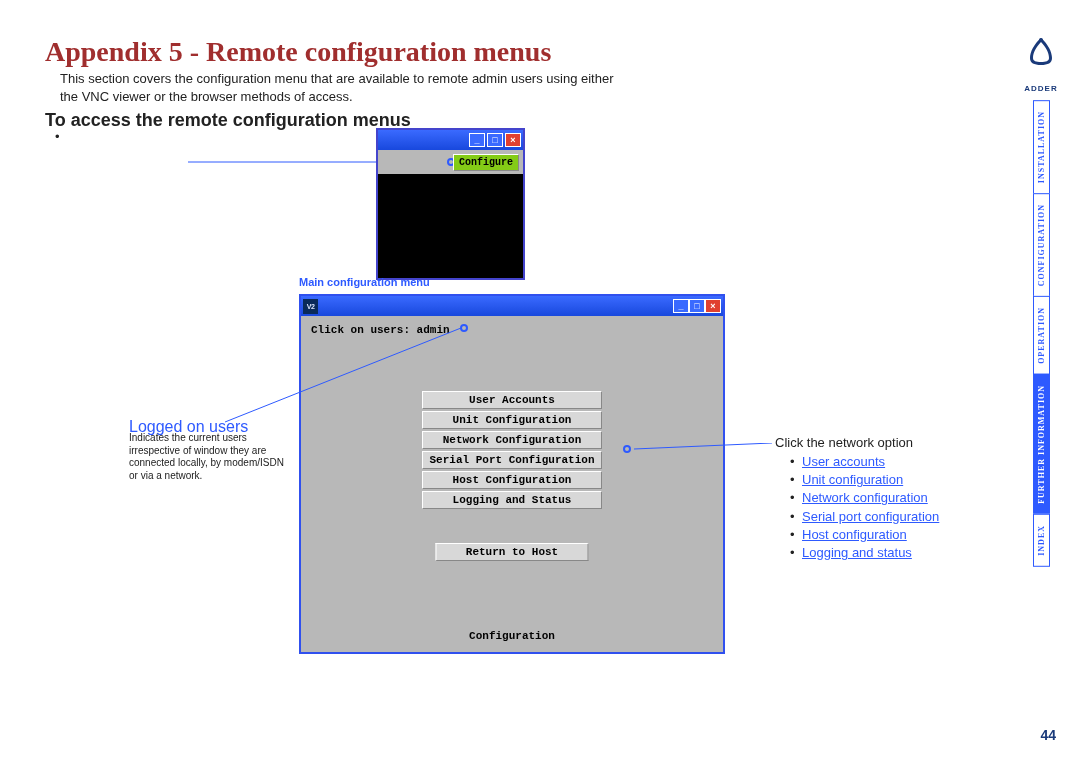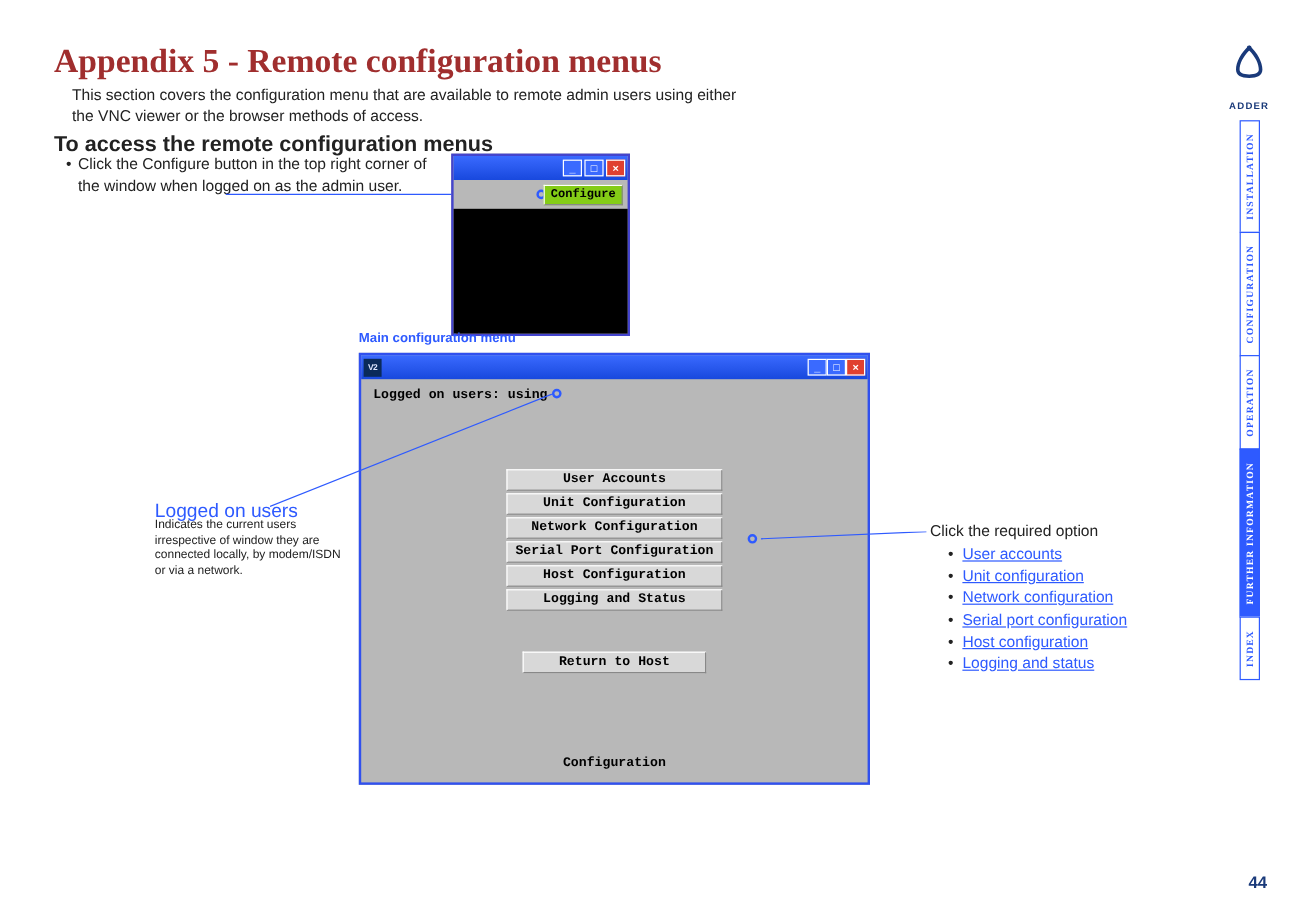--- a/index.html
+++ b/index.html
@@ -306,21 +306,20 @@
   }
 </style>
 </head>
 <body>
 
 <h1 class="page-title">Appendix 5 - Remote configuration menus</h1>
 <div class="intro-text">This section covers the configuration menu that are available to remote admin users using either the VNC viewer or the browser methods of access.</div>
 <div class="access-heading">To access the remote configuration menus</div>
 <div class="access-bullet">
   <span class="bullet-dot">•</span>
-  <span>Click the Configure button in the top right corner of the window when logged on as the admin user.</span>
 </div>
 
 <svg class="callout-line" style="left:188px; top:160px;" width="250" height="4">
   <line x1="0" y1="2" x2="250" y2="2" stroke="#2e5aff" stroke-width="1"></line>
 </svg>
 
 <div class="small-window">
   <div class="titlebar-small">
     <div class="win-btn">_</div>
     <div class="win-btn">□</div>
@@ -334,21 +333,21 @@
 <div class="main-menu-label">Main configuration menu</div>
 
 <div class="main-window">
   <div class="titlebar-main">
     <div class="vnc-icon">V2</div>
     <div class="tb-spacer"></div>
     <div class="win-btn">_</div>
     <div class="win-btn">□</div>
     <div class="win-btn close">×</div>
   </div>
-  <div class="logged-on">Logged on users: using</div>
+  <div class="logged-on">Click on users: admin</div>
   <div class="menu-stack">
     <div class="menu-btn">User Accounts</div>
     <div class="menu-btn">Unit Configuration</div>
     <div class="menu-btn">Network Configuration</div>
     <div class="menu-btn">Serial Port Configuration</div>
     <div class="menu-btn">Host Configuration</div>
     <div class="menu-btn">Logging and Status</div>
   </div>
   <div class="return-btn">Return to Host</div>
   <div class="config-label">Configuration</div>
@@ -360,21 +359,21 @@
 </svg>
 
 <div class="circle-marker" style="left:623px; top:445px;"></div>
 <svg class="callout-line" style="left:634px; top:443px;" width="141" height="8">
   <line x1="0" y1="6" x2="138" y2="0" stroke="#2e5aff" stroke-width="1"></line>
 </svg>
 
 <div class="logged-callout-heading">Logged on users</div>
 <div class="logged-callout-text">Indicates the current users irrespective of window they are connected locally, by modem/ISDN or via a network.</div>
 
-<div class="click-option">Click the required option</div>
+<div class="click-option">Click the network option</div>
 <ul class="link-list">
   <li><span>User accounts</span></li>
   <li><span>Unit configuration</span></li>
   <li><span>Network configuration</span></li>
   <li><span>Serial port configuration</span></li>
   <li><span>Host configuration</span></li>
   <li><span>Logging and status</span></li>
 </ul>
 
 <div class="sidebar">

